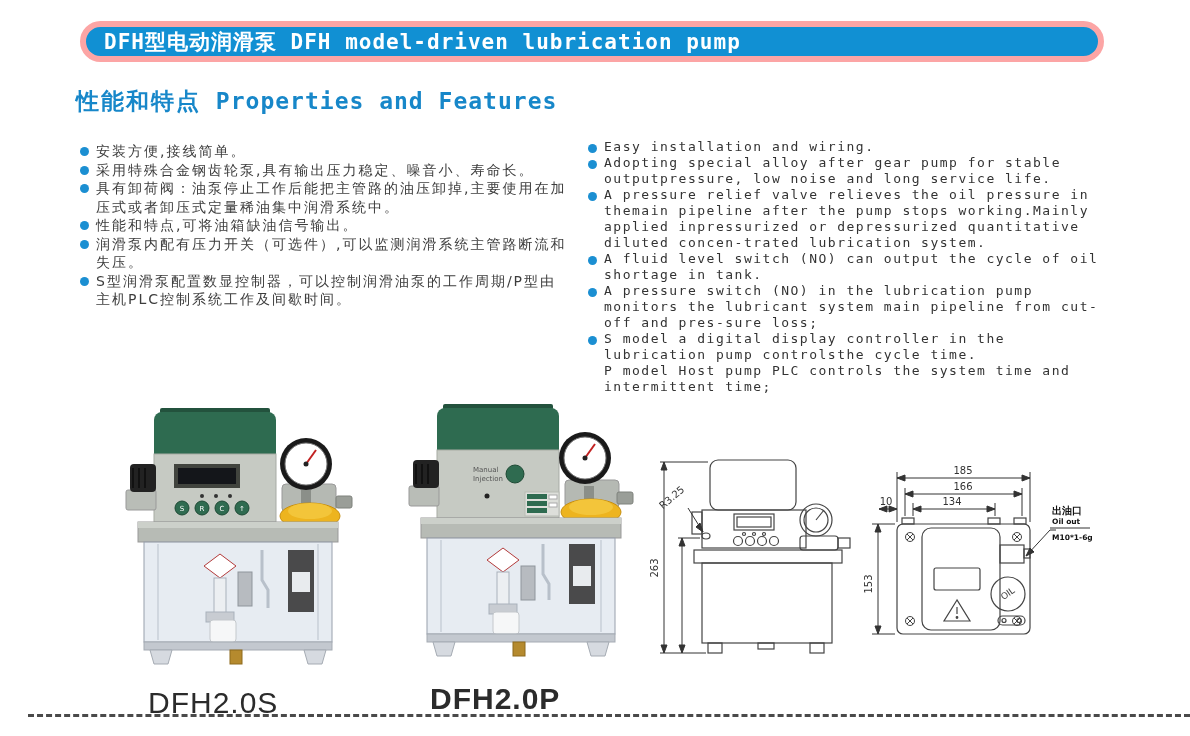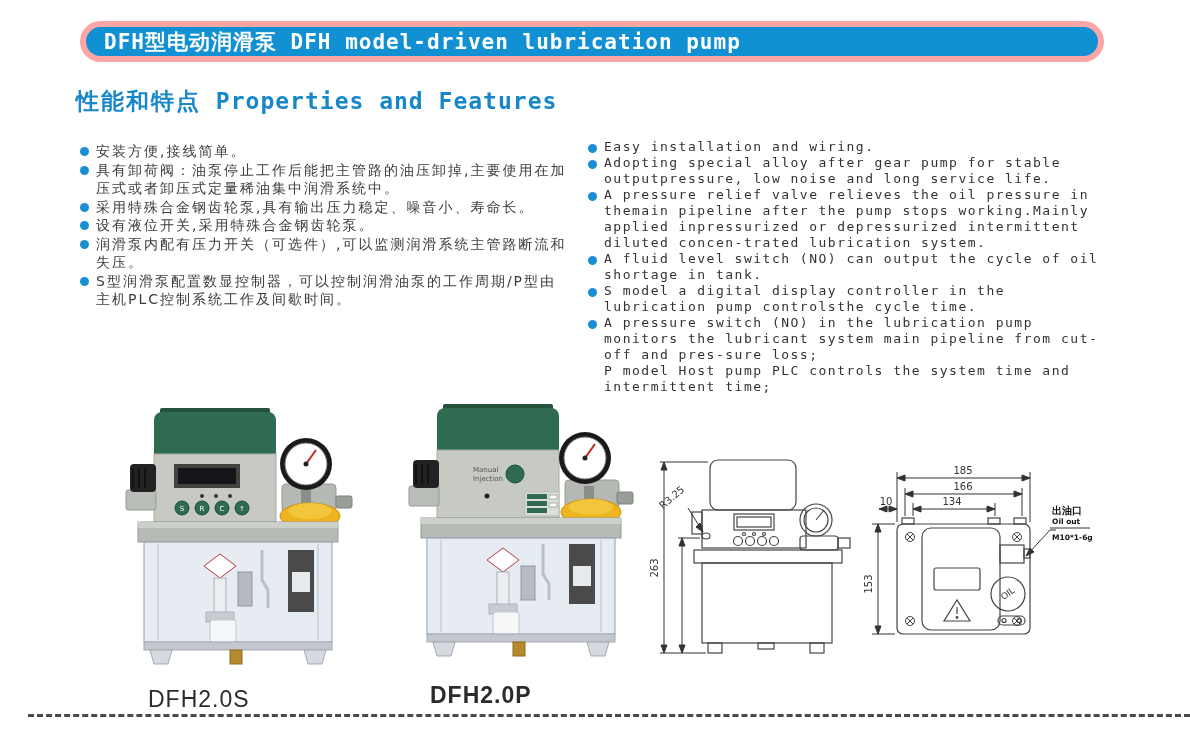--- a/index.html
+++ b/index.html
@@ -41,21 +41,21 @@
   }
   .en-list { left:588px; top:95px; width:518px;margin-top:44px; }
   .en-list li {
     font-size:13px; line-height:16px; letter-spacing:1.5px; color:#333333;
     font-family:"DejaVu Sans Mono","Liberation Mono",monospace; font-weight:500;
   }
   .en-list li.cont { padding-left:0; }
   
   .photo { position:absolute; }
   .model-label {
-    position:absolute; font-size:23px; color:#2b2b2b; letter-spacing:1px;
+    position:absolute; font-size:30px; color:#2b2b2b; letter-spacing:1px;
     font-family:"Liberation Sans","DejaVu Sans",sans-serif;
   }
   .lbl-s { left:148px; top:686px; }
   .lbl-p { left:430px; top:682px;font-weight:bold; }
   
   .drawing { position:absolute; }
   .dim-text {
     font-family:"DejaVu Sans",sans-serif; font-size:10px; fill:#333;
   }
   .lead-text { font-family:"DejaVu Sans",sans-serif; fill:#111; font-weight:bold; }
@@ -80,29 +80,29 @@
     <span class="en">Properties and Features</span>
   </div>
 
   <ul class="feat-list zh-list">
     <li>
         <span class="dot"></span>
         <span>安装方便,接线简单。</span>
       </li>
     <li>
         <span class="dot"></span>
+        <span>采用特殊合金钢齿轮泵,具有输出压力稳定、噪音小、寿命长。</span>
+      </li>
+    <li>
+        <span class="dot"></span>
         <span>具有卸荷阀：油泵停止工作后能把主管路的油压卸掉,主要使用在加压式或者卸压式定量稀油集中润滑系统中。</span>
       </li>
     <li>
         <span class="dot"></span>
-        <span>采用特殊合金钢齿轮泵,具有输出压力稳定、噪音小、寿命长。</span>
-      </li>
-    <li>
-        <span class="dot"></span>
-        <span>设有液位开关,采用特殊合金钢齿轮泵。</span>
+        <span>性能和特点,可将油箱缺油信号输出。</span>
       </li>
     <li>
         <span class="dot"></span>
         <span>润滑泵内配有压力开关（可选件）,可以监测润滑系统主管路断流和失压。</span>
       </li>
     <li>
         <span class="dot"></span>
         <span>S型润滑泵配置数显控制器，可以控制润滑油泵的工作周期/P型由主机PLC控制系统工作及间歇时间。</span>
       </li>
   </ul>
@@ -111,33 +111,33 @@
     <li>
         <span class="dot"></span>
         <span>Easy installation and wiring.</span>
       </li>
     <li>
         <span class="dot"></span>
         <span>Adopting special alloy after gear pump for stable outputpressure, low noise and long service life.</span>
       </li>
     <li>
         <span class="dot"></span>
-        <span>A pressure relief valve relieves the oil pressure in themain pipeline after the pump stops working.Mainly applied inpressurized or depressurized intermittent diluted concen-trated lubrication system.</span>
+        <span>A pressure relief valve relieves the oil pressure in themain pipeline after the pump stops working.Mainly applied inpressurized or depressurized quantitative diluted concen-trated lubrication system.</span>
       </li>
     <li>
         <span class="dot"></span>
         <span>A fluid level switch (NO) can output the cycle of oil shortage in tank.</span>
       </li>
     <li>
         <span class="dot"></span>
+        <span>A pressure switch (NO) in the lubrication pump monitors the lubricant system main pipeline from cut-off and pres-sure loss;</span>
+      </li>
+    <li>
+        <span class="dot"></span>
         <span>S model a digital display controller in the lubrication pump controlsthe cycle time.</span>
-      </li>
-    <li>
-        <span class="dot"></span>
-        <span>A pressure switch (NO) in the lubrication pump monitors the lubricant system main pipeline from cut-off and pres-sure loss;</span>
       </li>
     <li class="cont">
         <span class="dot hidden"></span>
         <span>P model Host pump PLC controls the system time and intermittent time;</span>
       </li>
   </ul>
 
   <svg class="photo" style="left:102px; top:404px;" width="252" height="282" viewBox="0 0 252 282">
     <g>
       <rect x="58" y="4" width="110" height="6" rx="2" fill="#23523d"></rect>

